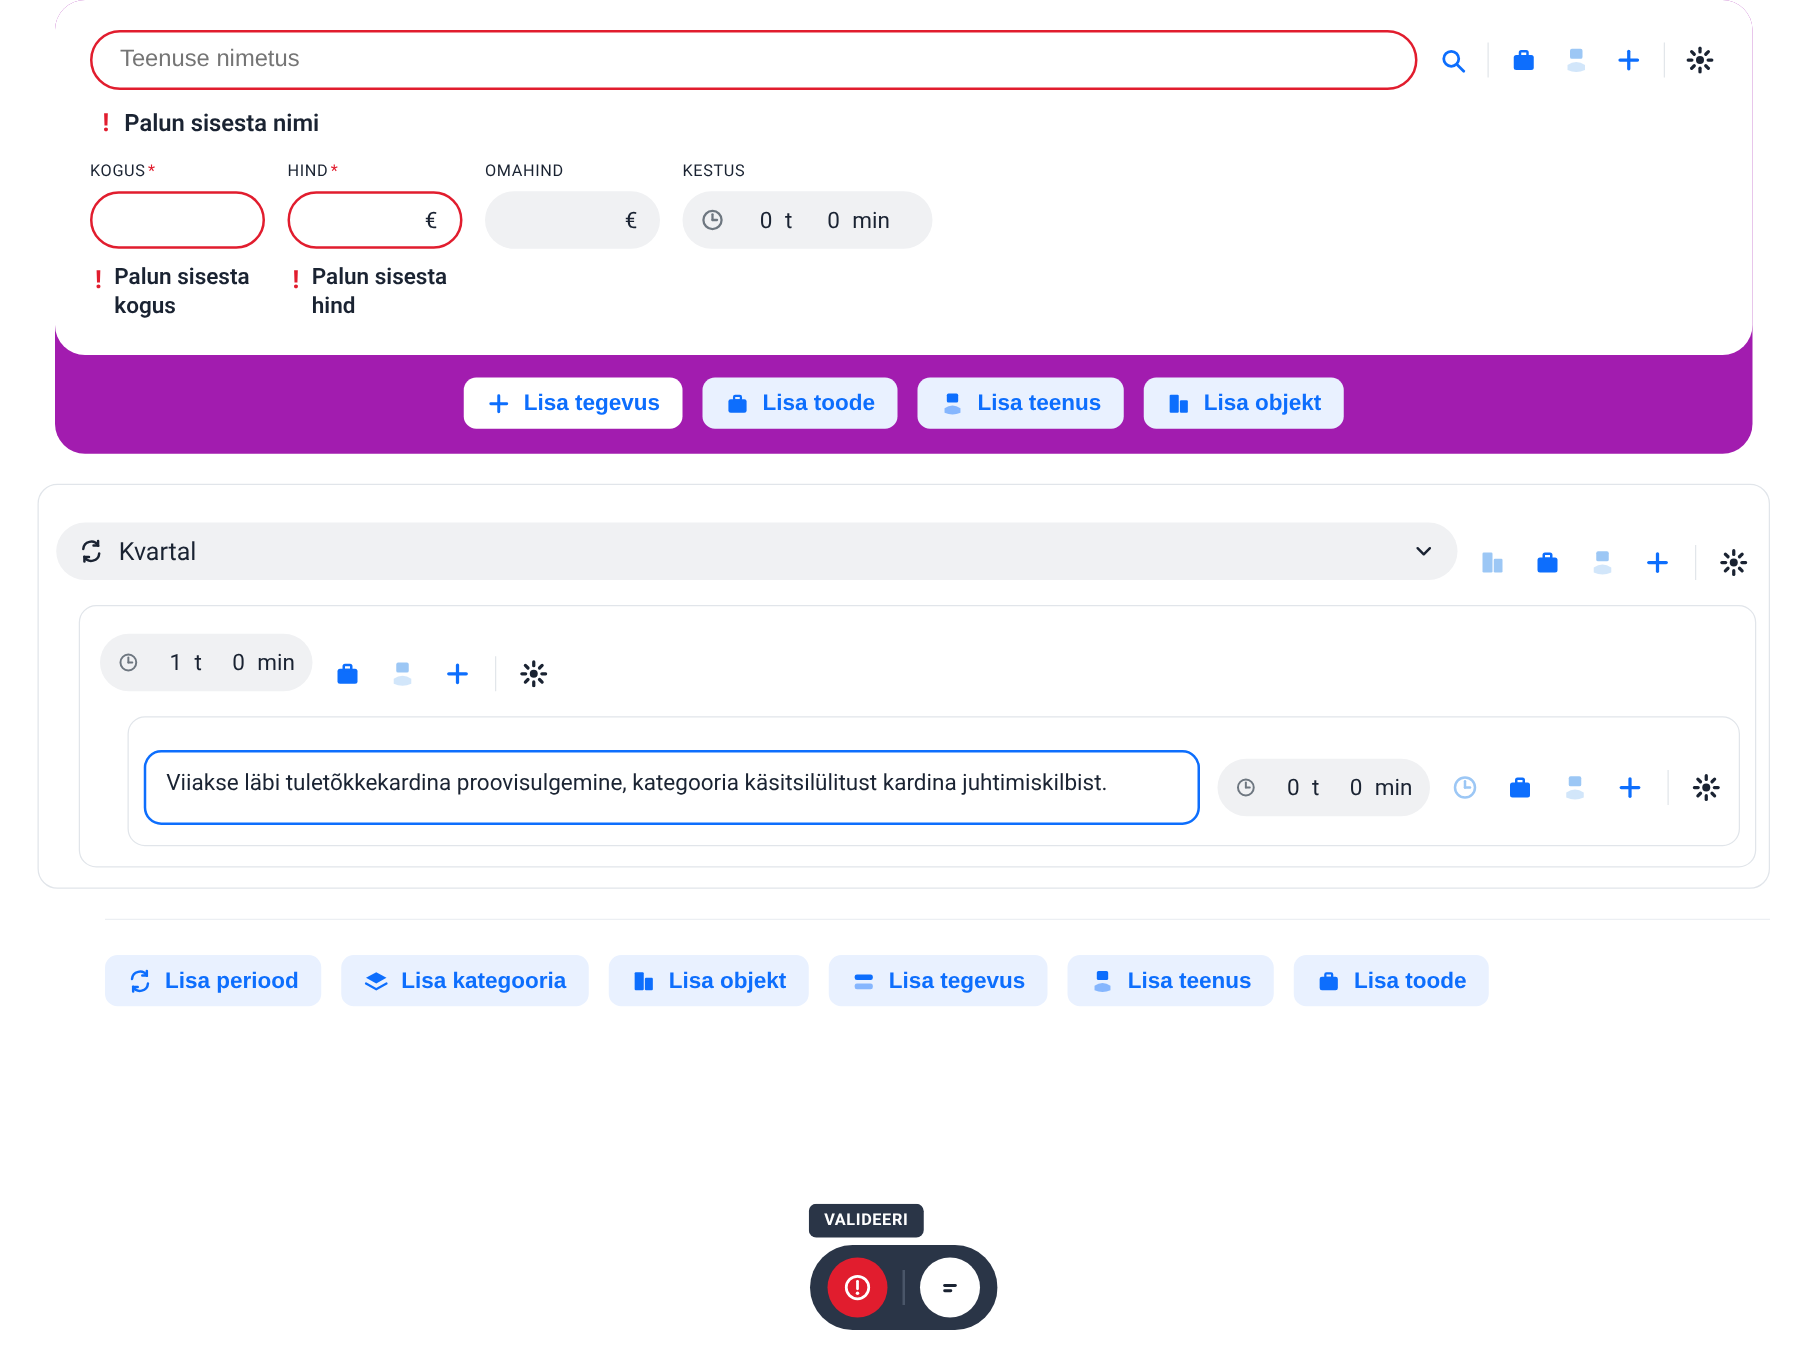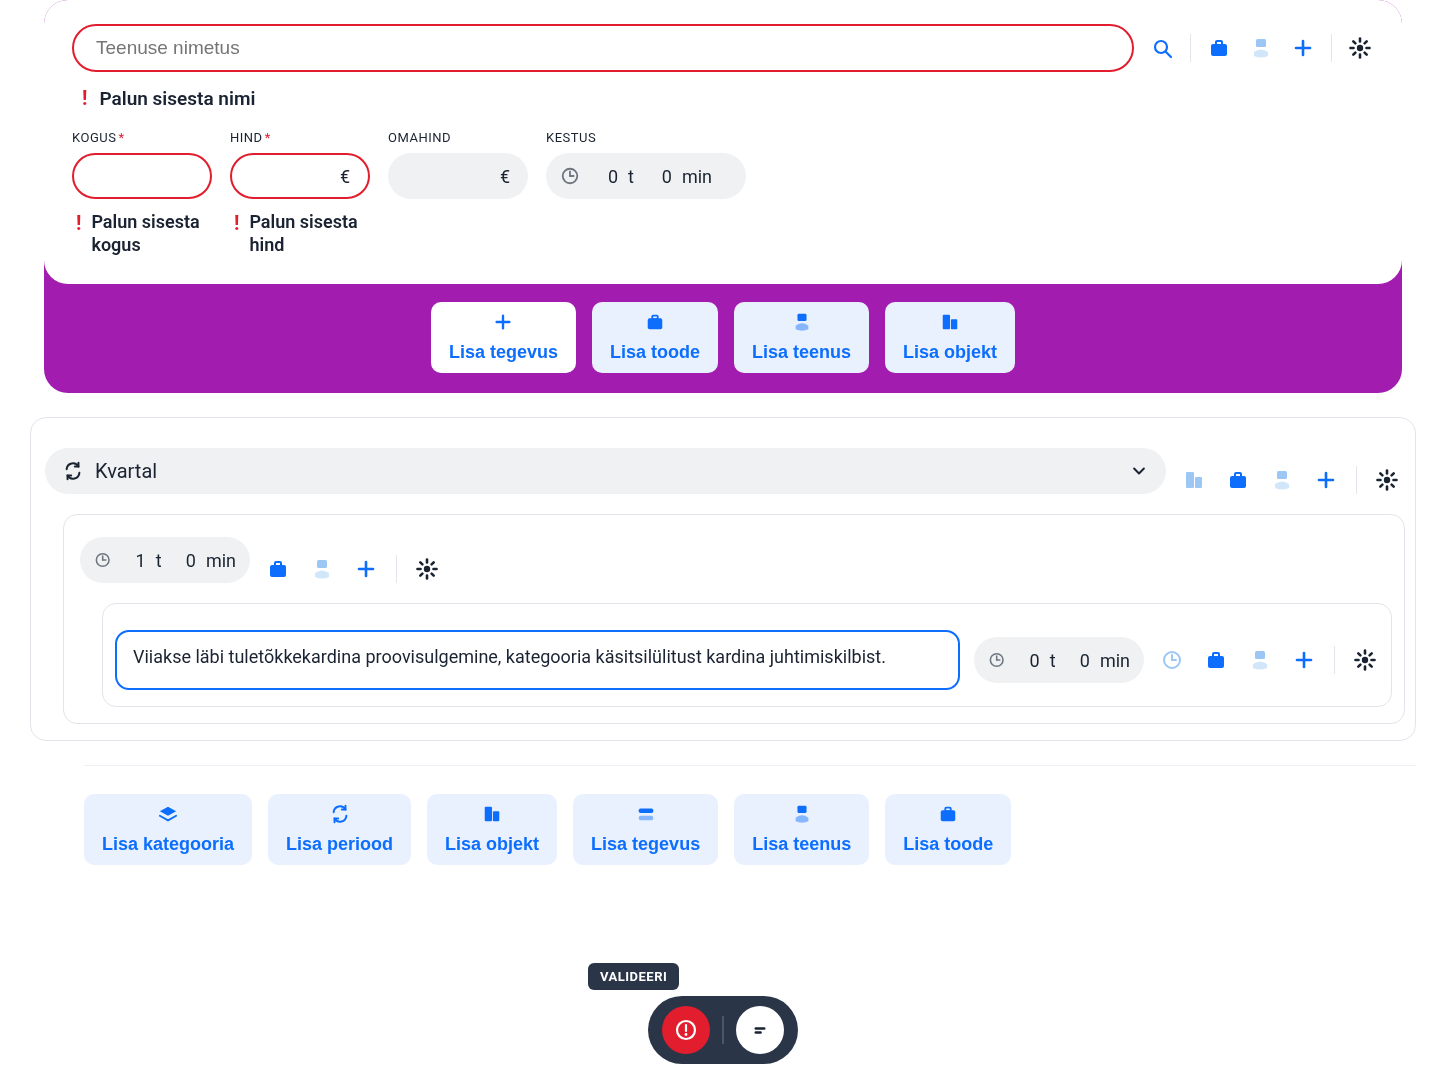--- a/index.html
+++ b/index.html
@@ -99,21 +99,20 @@
   }
   .chip-btn {
     display: inline-flex; align-items: center; gap: 10px;
     background: #e9f1ff;
     color: #0d6efd;
     font-weight: 700; font-size: 18px;
     border-radius: 10px;
     padding: 10px 18px;
     cursor: pointer;
     border: none;
-    flex-direction: column;
   }
   .chip-btn.white { background: #fff; }
   .chip-btn svg { width: 20px; height: 20px; }
 
   
   .period-card {
     border: 1px solid #e1e5ea;
     border-radius: 16px;
     padding: 14px 10px 16px 10px;
     margin-bottom: 24px;
@@ -167,21 +166,21 @@
     padding-top: 28px;
     display: flex; gap: 16px; flex-wrap: wrap;
     margin-left: 54px;
   }
 
   
   .float-wrap {
     position: fixed;
     left: 50%; transform: translateX(-50%);
     bottom: 24px;
-    display: flex; flex-direction: column; align-items: flex-start; gap: 6px;
+    display: flex; flex-direction: column; align-items: center; gap: 6px;
     z-index: 10;
   }
   .tooltip {
     background: #2a3547; color: #fff;
     font-size: 13px; font-weight: 700;
     padding: 6px 12px; border-radius: 6px;
     letter-spacing: 0.5px;
     margin-left: -60px;
   }
   .float-pill {
@@ -509,29 +508,29 @@
               </span>
           </div>
         </div>
       </div>
     </div>
   </div>
 
   <div class="footer-actions">
     <button class="chip-btn">
       <svg viewBox="0 0 22 22">
-          <use href="#i-layers"></use>
-        </svg>
-      <span>Lisa kategooria</span>
+          <use href="#i-cycle"></use>
+        </svg>
+      <span>Lisa periood</span>
     </button>
     <button class="chip-btn">
       <svg viewBox="0 0 22 22">
-          <use href="#i-cycle"></use>
-        </svg>
-      <span>Lisa periood</span>
+          <use href="#i-layers"></use>
+        </svg>
+      <span>Lisa kategooria</span>
     </button>
     <button class="chip-btn">
       <svg viewBox="0 0 22 22">
           <use href="#i-building"></use>
         </svg>
       <span>Lisa objekt</span>
     </button>
     <button class="chip-btn">
       <svg viewBox="0 0 22 22">
           <use href="#i-task"></use>

